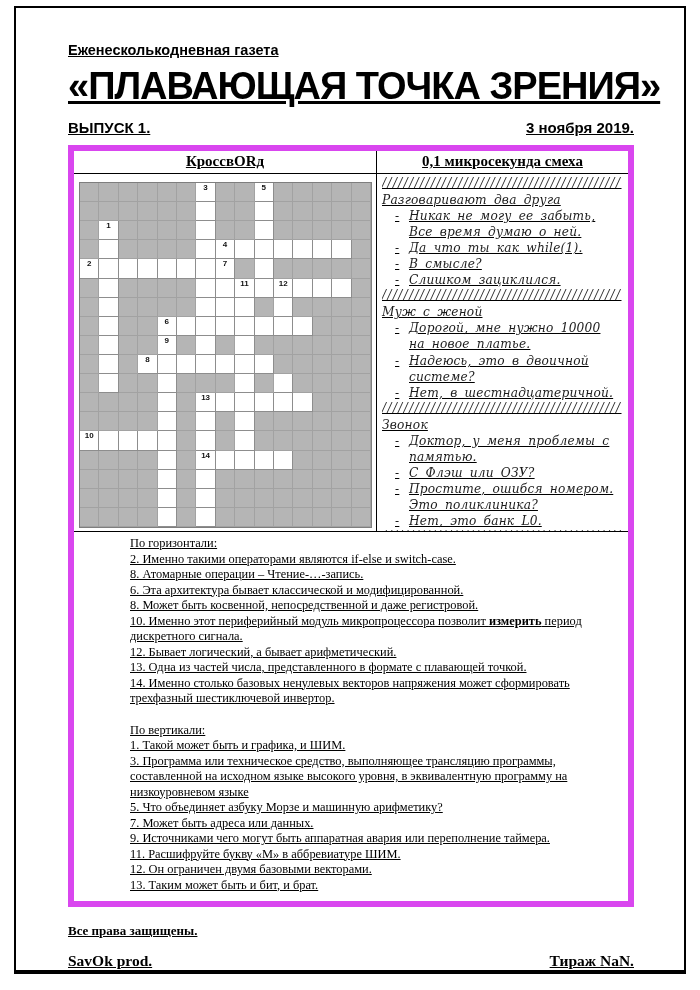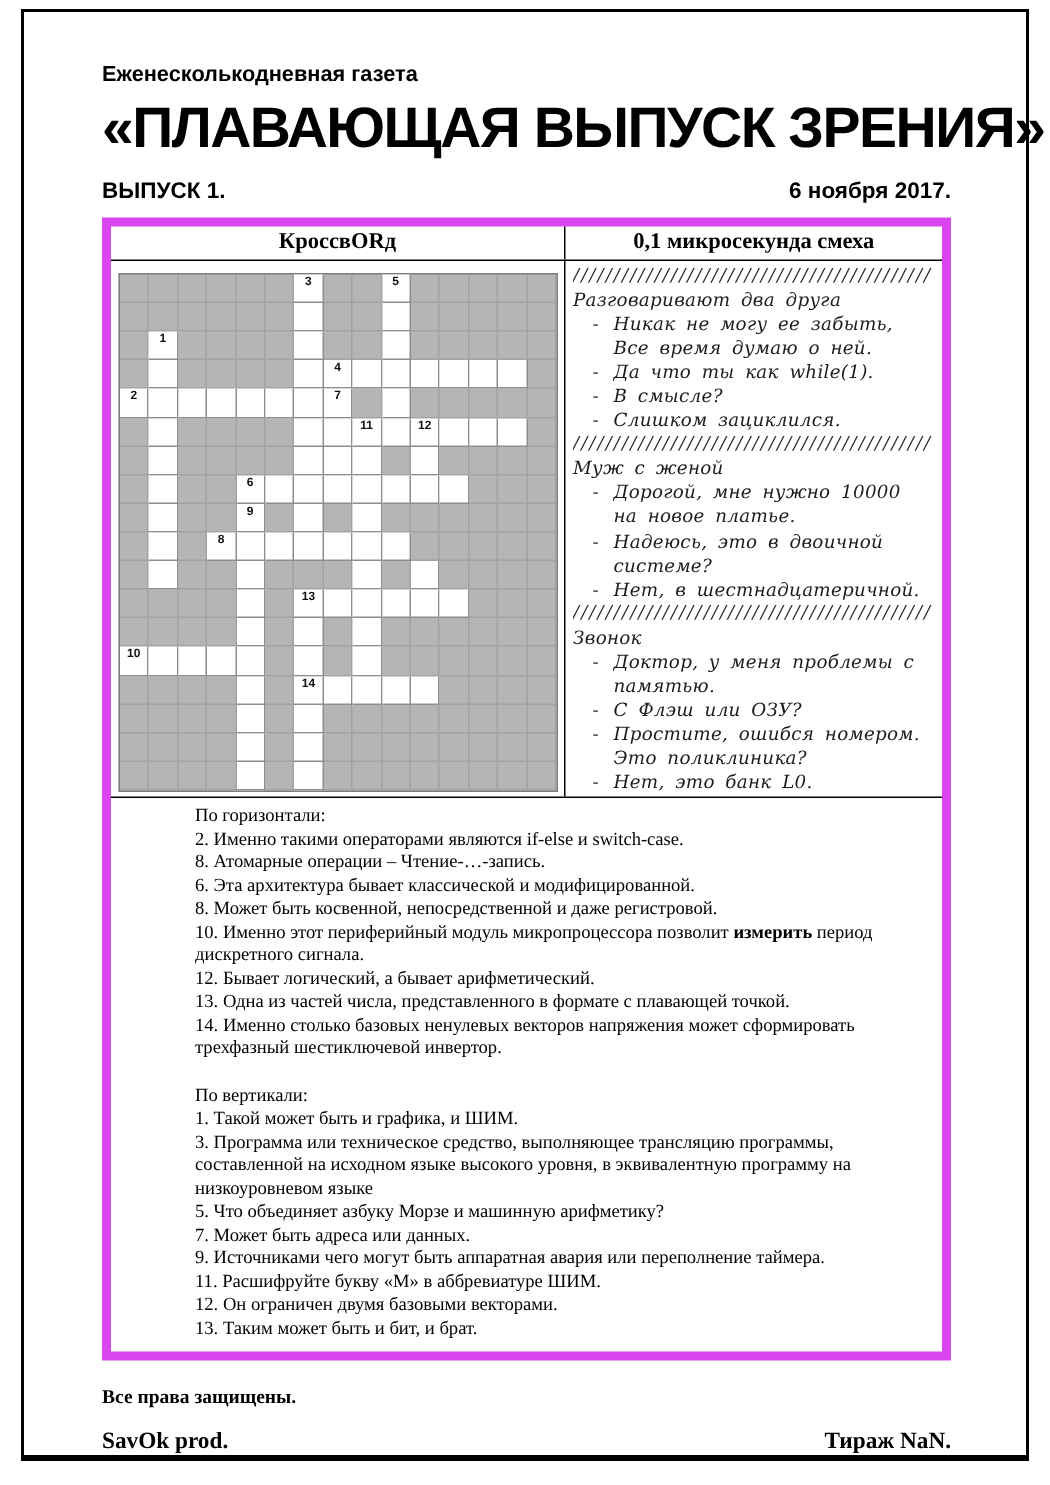--- a/index.html
+++ b/index.html
@@ -1,20 +1,20 @@
 <!DOCTYPE html>
 <html><head>
 <meta charset="utf-8">
 <style>
   html,body{margin:0;padding:0;}
   body{width:700px;height:990px;background:#ffffff;position:relative;overflow:hidden;
        font-family:"Liberation Serif", serif;color:#000;}
   .frame{position:absolute;left:14px;right:14px;top:6px;bottom:16px;
          border:2px solid #000;border-bottom-width:4px;}
-  .content{position:absolute;left:68px;top:42px;width:566px;}
+  .content{position:absolute;left:68px;top:42px;width:566px;text-decoration:underline;}
 
   
   .tagline{font-family:"Liberation Sans",sans-serif;font-weight:bold;font-size:14.5px;}
   .big-title{font-family:"Liberation Sans",sans-serif;font-weight:bold;font-size:38px;
              letter-spacing:-1px;white-space:nowrap;margin-top:7px;}
   .issue-row{display:flex;justify-content:space-between;font-family:"Liberation Sans",sans-serif;
              font-weight:bold;font-size:15px;margin-top:11px;gap:44px;}
 
   
   .paper-table{margin-top:9px;border:6px solid #d946ef;}
@@ -58,24 +58,24 @@
             margin-top:13px;}
 </style>
 </head>
 <body>
 
 <div class="frame"></div>
 
 <div class="content">
 
   <div class="tagline">Еженесколькодневная газета</div>
-  <div class="big-title">«ПЛАВАЮЩАЯ ВЫПУСК ЗРЕНИЯ»</div>
+  <div class="big-title">«ПЛАВАЮЩАЯ ТОЧКА ЗРЕНИЯ»</div>
   <div class="issue-row">
     <span>ВЫПУСК 1.</span>
-    <span>6 ноября 2017.</span>
+    <span>3 ноября 2019.</span>
   </div>
 
   <div class="paper-table">
     <div class="thead">
       <div class="th th-left">КроссвORд</div>
       <div class="th th-right">0,1 микросекунда смеха</div>
     </div>
     <div class="tbody">
       <div class="td-left">
         <div class="xw">

